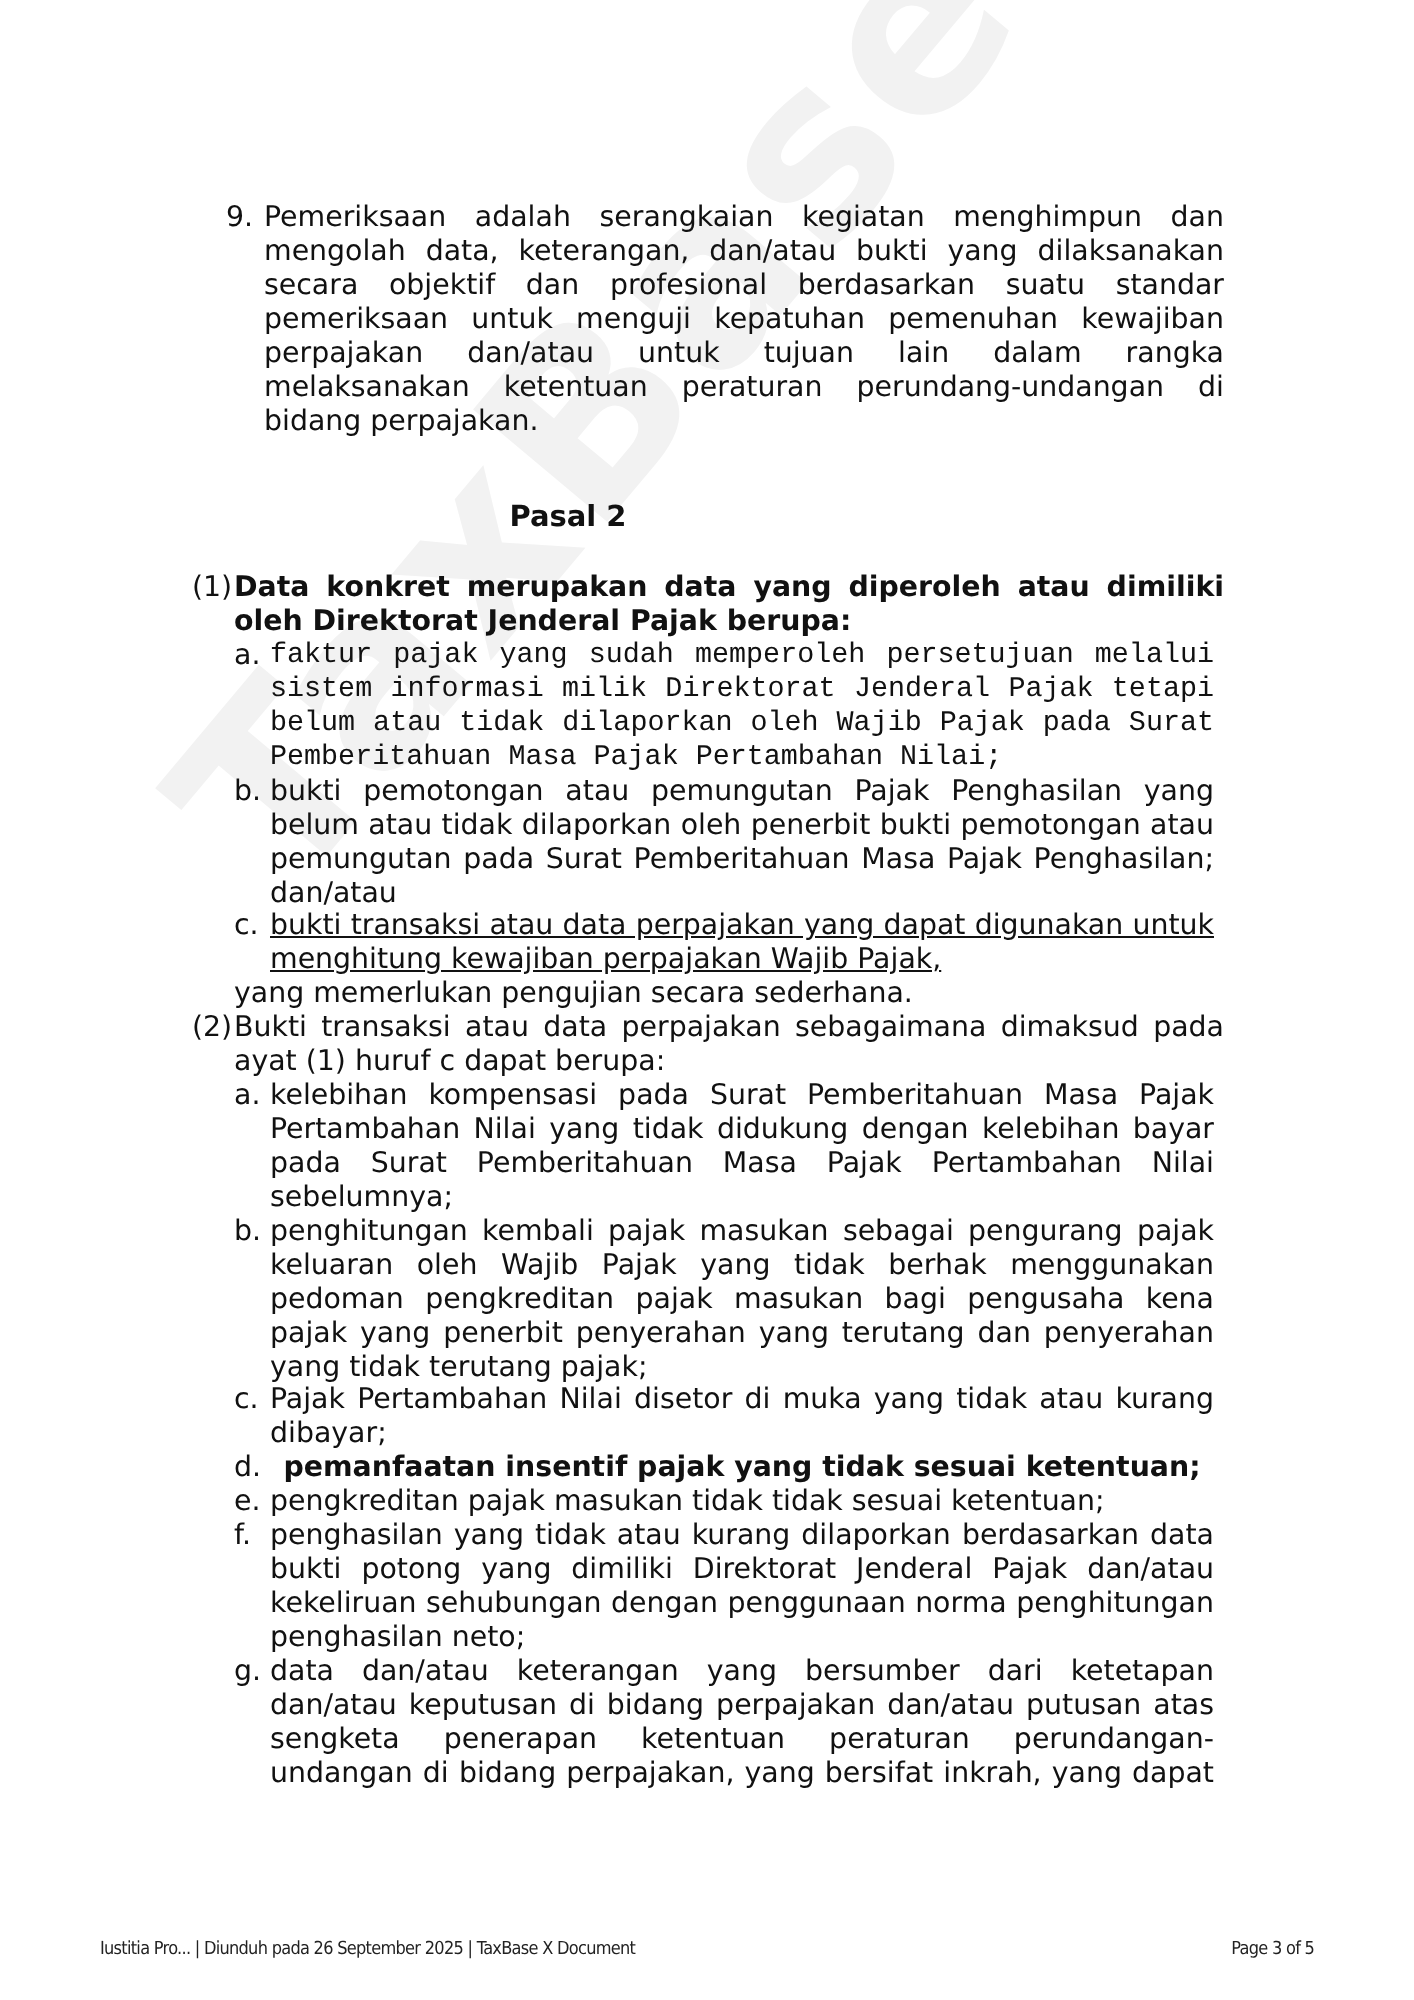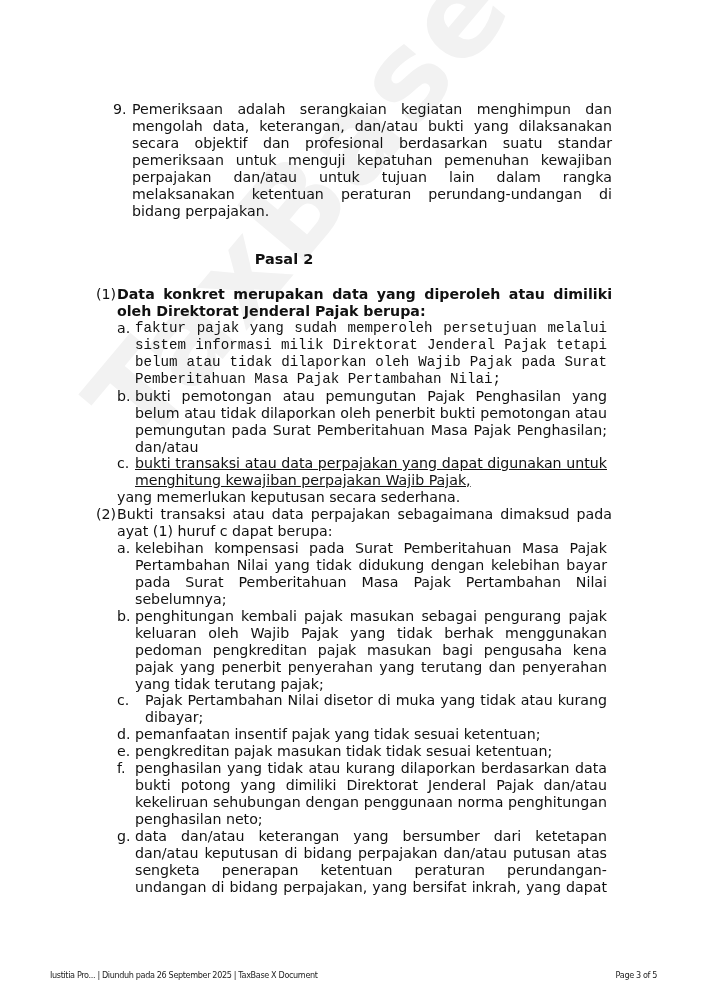--- a/index.html
+++ b/index.html
@@ -48,45 +48,45 @@
   <div class="item txt" style="left:117px; top:388px; width:490px;">
     <span class="num">b.</span>
     <div class="body" style="margin-left:18px;">bukti pemotongan atau pemungutan Pajak Penghasilan yang belum atau tidak dilaporkan oleh penerbit bukti pemotongan atau pemungutan pada Surat  Pemberitahuan Masa Pajak Penghasilan; dan/atau</div>
   </div>
 
   <div class="item txt" style="left:117px; top:455px; width:490px;">
     <span class="num">c.</span>
     <div class="body" style="margin-left:18px;text-decoration:underline;">bukti transaksi atau data perpajakan yang dapat digunakan untuk menghitung kewajiban perpajakan Wajib Pajak,</div>
   </div>
 
-  <div class="item txt" style="left:117px; top:489px; width:490px; text-align:left;">yang memerlukan keputusan secara sederhana.</div>
+  <div class="item txt" style="left:117px; top:489px; width:490px; text-align:left;">yang memerlukan pengujian secara sederhana.</div>
 
   <div class="item txt" style="left:96px; top:506px; width:516px;">
     <span class="num">(2)</span>
     <div class="body" style="margin-left:21px;">Bukti transaksi atau data perpajakan sebagaimana dimaksud pada ayat (1) huruf c dapat berupa:</div>
   </div>
 
   <div class="item txt" style="left:117px; top:540px; width:490px;">
     <span class="num">a.</span>
     <div class="body" style="margin-left:18px;">kelebihan kompensasi pada Surat Pemberitahuan Masa Pajak Pertambahan Nilai yang tidak didukung dengan kelebihan bayar pada Surat Pemberitahuan Masa Pajak Pertambahan Nilai sebelumnya;</div>
   </div>
 
   <div class="item txt" style="left:117px; top:608px; width:490px;">
     <span class="num">b.</span>
     <div class="body" style="margin-left:18px;">penghitungan kembali pajak masukan sebagai pengurang pajak keluaran oleh Wajib Pajak yang tidak berhak menggunakan pedoman pengkreditan pajak masukan bagi pengusaha kena pajak yang penerbit penyerahan yang terutang dan penyerahan yang tidak terutang pajak;</div>
   </div>
 
   <div class="item txt" style="left:117px; top:692px; width:490px;">
     <span class="num">c.</span>
-    <div class="body" style="margin-left:28px;">Pajak Pertambahan Nilai disetor di muka yang tidak atau kurang dibayar;</div>
+    <div class="body" style="margin-left:18px;">Pajak Pertambahan Nilai disetor di muka yang tidak atau kurang dibayar;</div>
   </div>
 
   <div class="item txt" style="left:117px; top:726px; width:490px;">
     <span class="num">d.</span>
-    <div class="body" style="margin-left:18px; text-align:left;">pemanfaatan insentif pajak yang tidak sesuai ketentuan;</div>
+    <div class="body" style="margin-left:18px; text-align:center;font-weight:bold;">pemanfaatan insentif pajak yang tidak sesuai ketentuan;</div>
   </div>
 
   <div class="item txt" style="left:117px; top:743px; width:490px;">
     <span class="num">e.</span>
     <div class="body" style="margin-left:18px; text-align:left;">pengkreditan pajak masukan tidak tidak sesuai ketentuan;</div>
   </div>
 
   <div class="item txt" style="left:117px; top:760px; width:490px;">
     <span class="num">f.</span>
     <div class="body" style="margin-left:18px;">penghasilan yang tidak atau kurang dilaporkan berdasarkan data bukti potong yang dimiliki Direktorat Jenderal Pajak dan/atau kekeliruan sehubungan dengan penggunaan norma penghitungan penghasilan neto;</div>

